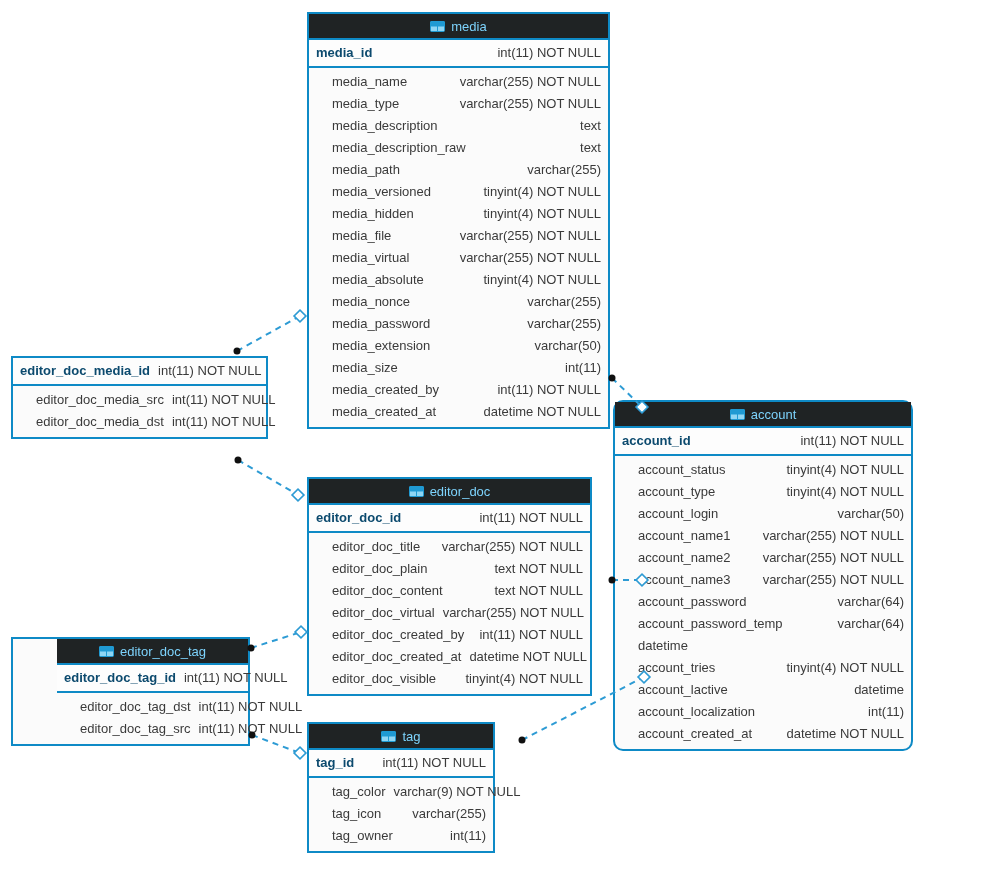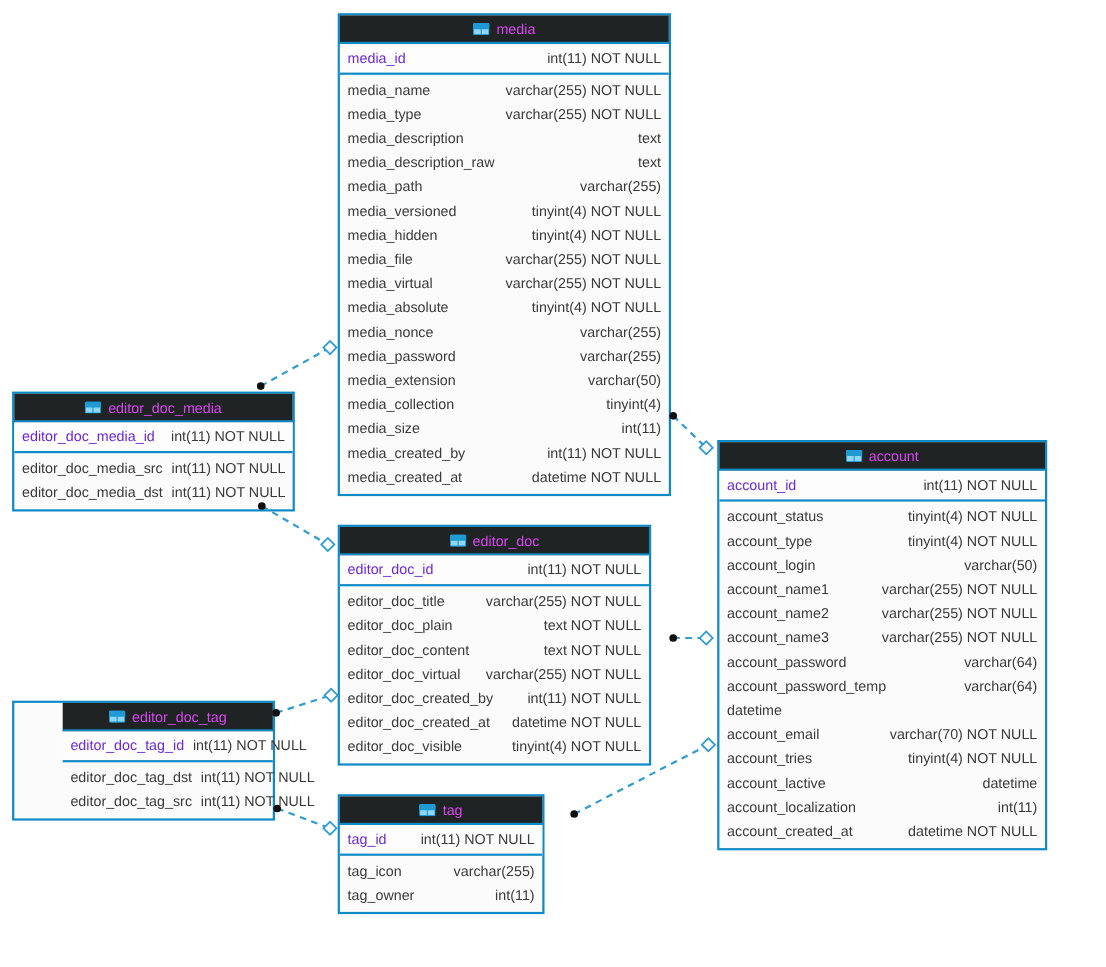--- a/index.html
+++ b/index.html
@@ -9,33 +9,33 @@
   }
   #connector-layer {
     position:absolute; left:0; top:0; width:1005px; height:879px;
     pointer-events:none; z-index:5;
   }
   .db-table {
     position:absolute; box-sizing:border-box;
     border:2px solid #0e8ac6; background:#fbfbfb; z-index:2;
   }
   .thead {
-    background:#1f2324; color:#d946ef; height:24px;
+    background:#1f2324; color:#7dd3fc; height:24px;
     display:flex; align-items:center; justify-content:center; gap:6px;
     border-bottom:2px solid #0e8ac6; font-size:13px;
   }
   .ticon { display:inline-flex; align-items:center; }
   .pk-section { border-bottom:2px solid #0e8ac6; background:#fdfdfd; padding:2px 0; }
-  .col-section { padding:3px 0 4px 0; }
+  .col-section { padding:3px 0 4px 0;margin-left:16px; }
   .col-row {
     display:flex; justify-content:space-between; align-items:center;
     height:22px; line-height:22px; padding:0 7px; font-size:13px;
     color:#3a3a3a; white-space:nowrap; gap:8px;
   }
-  .pk-section .col-field { font-weight:normal; color:#6d28d9; }
+  .pk-section .col-field { font-weight:bold; color:#0c4a6e; }
   .col-type { text-align:left; }
 </style>
 </head>
 <body>
 
 <div class="canvas">
   <svg id="connector-layer" width="1005" height="879" viewBox="0 0 1005 879">
       <g>
         <line x1="237" y1="351" x2="300" y2="316" stroke="#2d9bd4" stroke-width="2" stroke-dasharray="6 5"></line>
         <circle cx="237" cy="351" r="3.5" fill="#101010"></circle>
@@ -137,48 +137,34 @@
           </div>
           <div class="col-row">
             <span class="col-field">media_password</span>
             <span class="col-type">varchar(255)</span>
           </div>
           <div class="col-row">
             <span class="col-field">media_extension</span>
             <span class="col-type">varchar(50)</span>
           </div>
           <div class="col-row">
-            <span class="col-field">media_collection</span>
-            <span class="col-type">tinyint(4)</span>
-          </div>
-          <div class="col-row">
             <span class="col-field">media_size</span>
             <span class="col-type">int(11)</span>
           </div>
           <div class="col-row">
             <span class="col-field">media_created_by</span>
             <span class="col-type">int(11) NOT NULL</span>
           </div>
           <div class="col-row">
             <span class="col-field">media_created_at</span>
             <span class="col-type">datetime NOT NULL</span>
           </div>
         </div>
       </div>
       <div class="db-table" style="left: 11px; top: 356px; width: 257px;">
-        <div class="thead">
-          <span class="ticon">
-            <svg width="15" height="11" viewBox="0 0 15 11" aria-hidden="true">
-              <rect x="0.5" y="0.5" width="14" height="10" rx="1" fill="#8fd6f4" stroke="#1f9ad3"></rect>
-              <rect x="0.5" y="0.5" width="14" height="4.5" rx="1" fill="#1f9ad3" stroke="#1f9ad3"></rect>
-              <line x1="7.5" y1="5" x2="7.5" y2="10.5" stroke="#1f9ad3" stroke-width="1"></line>
-            </svg>
-          </span>
-          <span class="ttitle">editor_doc_media</span>
-        </div>
         <div class="pk-section">
           <div class="col-row">
             <span class="col-field">editor_doc_media_id</span>
             <span class="col-type">int(11) NOT NULL</span>
           </div>
         </div>
         <div class="col-section">
           <div class="col-row">
             <span class="col-field">editor_doc_media_src</span>
             <span class="col-type">int(11) NOT NULL</span>
@@ -277,30 +263,34 @@
           <span class="ttitle">tag</span>
         </div>
         <div class="pk-section">
           <div class="col-row">
             <span class="col-field">tag_id</span>
             <span class="col-type">int(11) NOT NULL</span>
           </div>
         </div>
         <div class="col-section">
           <div class="col-row">
+            <span class="col-field">tag_color</span>
+            <span class="col-type">varchar(9) NOT NULL</span>
+          </div>
+          <div class="col-row">
             <span class="col-field">tag_icon</span>
             <span class="col-type">varchar(255)</span>
           </div>
           <div class="col-row">
             <span class="col-field">tag_owner</span>
             <span class="col-type">int(11)</span>
           </div>
         </div>
       </div>
-      <div class="db-table" style="left: 652px; top: 400px; width: 300px;">
+      <div class="db-table" style="left: 613px; top: 400px; width: 300px; border-radius: 10px;">
         <div class="thead">
           <span class="ticon">
             <svg width="15" height="11" viewBox="0 0 15 11" aria-hidden="true">
               <rect x="0.5" y="0.5" width="14" height="10" rx="1" fill="#8fd6f4" stroke="#1f9ad3"></rect>
               <rect x="0.5" y="0.5" width="14" height="4.5" rx="1" fill="#1f9ad3" stroke="#1f9ad3"></rect>
               <line x1="7.5" y1="5" x2="7.5" y2="10.5" stroke="#1f9ad3" stroke-width="1"></line>
             </svg>
           </span>
           <span class="ttitle">account</span>
         </div>
@@ -338,24 +328,20 @@
           <div class="col-row">
             <span class="col-field">account_password</span>
             <span class="col-type">varchar(64)</span>
           </div>
           <div class="col-row">
             <span class="col-field">account_password_temp</span>
             <span class="col-type">varchar(64)</span>
           </div>
           <div class="col-row">
             <span class="col-type">datetime</span>
-          </div>
-          <div class="col-row">
-            <span class="col-field">account_email</span>
-            <span class="col-type">varchar(70) NOT NULL</span>
           </div>
           <div class="col-row">
             <span class="col-field">account_tries</span>
             <span class="col-type">tinyint(4) NOT NULL</span>
           </div>
           <div class="col-row">
             <span class="col-field">account_lactive</span>
             <span class="col-type">datetime</span>
           </div>
           <div class="col-row">

